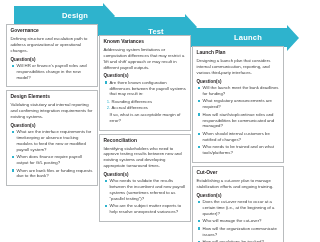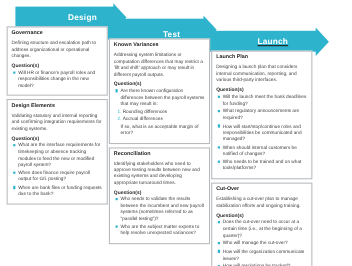--- a/index.html
+++ b/index.html
@@ -26,21 +26,21 @@
     border-left:12px solid var(--c);
   }
   .chev .lbl{
     font-size:7.5px;font-weight:bold;color:#ffffff;
     letter-spacing:.2px;white-space:nowrap;
     transform:translateX(-3px);
     margin-left:38px;
   }
   .chev-design{--c:#2eb3cd;left:14px;top:6px;width:90px;}
   .chev-test{--c:#2eb3cd;left:94px;top:17px;width:92px;align-items:flex-end;}
-  .chev-launch{--c:#2eb3cd;left:176px;top:28px;width:112px;text-decoration:underline;}
+  .chev-launch{--c:#2eb3cd;left:176px;top:28px;width:112px;}
 
   
   .col{position:absolute;top:0;width:92px;}
   .col-design{left:6px;}
   .col-test{left:99px;}
   .col-launch{left:192px;}
 
   .card{
     border:1px solid #b9bcbe;
     background:#ffffff;

